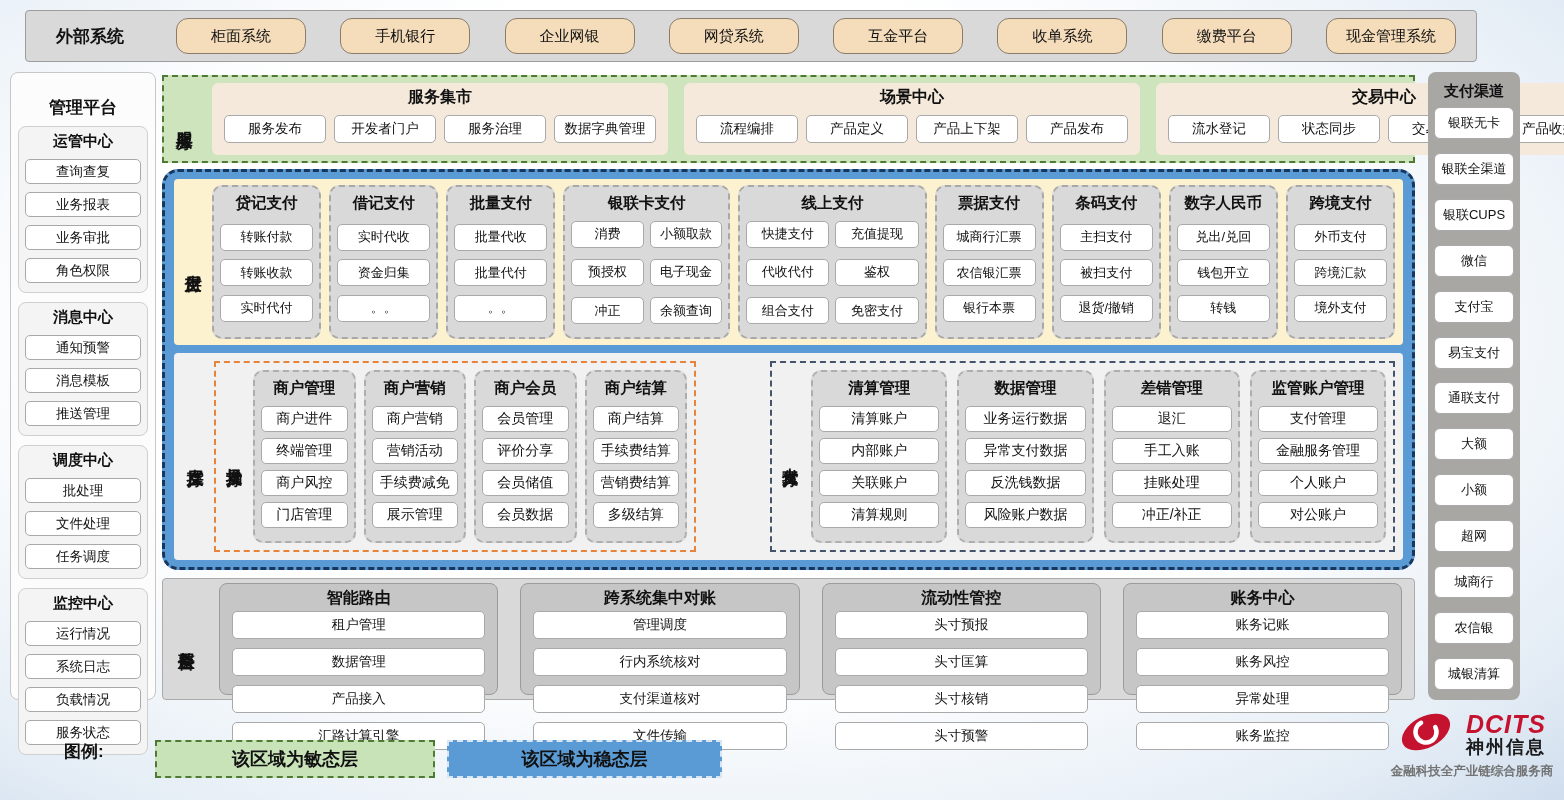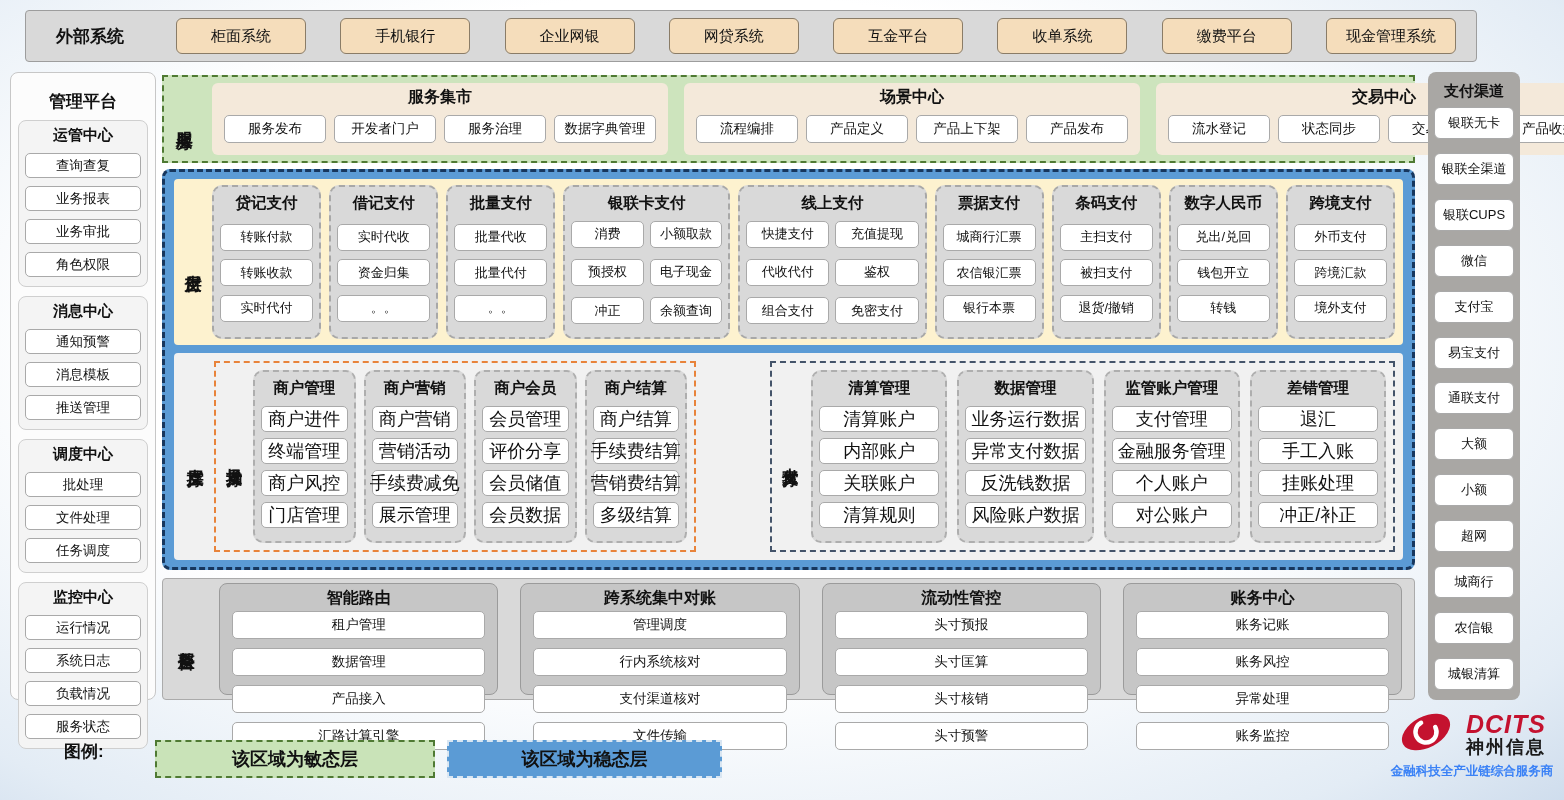--- a/index.html
+++ b/index.html
@@ -10,45 +10,45 @@
   }
   .vlabel{writing-mode:vertical-rl;text-orientation:upright;font-weight:700;
     display:flex;align-items:center;justify-content:center;line-height:1.02;letter-spacing:1px;}
   .btn-white{background:#fff;border:1px solid #a9a9a9;border-radius:5px;
     display:flex;align-items:center;justify-content:center;white-space:nowrap;}
   
   .topbar{position:absolute;left:25px;top:10px;width:1452px;height:52px;background:#d9d9d9;
     border:1px solid #9d9d9d;border-radius:4px;display:flex;align-items:center;box-sizing:border-box;}
   .topbar-label{font-weight:700;font-size:17px;margin-left:30px;white-space:nowrap;}
   .topbar-items{flex:1;display:flex;justify-content:space-between;padding:0 20px 0 52px;}
-  .btn-tan{width:128px;height:34px;background:#f5ddbb;border:1px solid #8a7c67;border-radius:6px;
+  .btn-tan{width:128px;height:34px;background:#f5ddbb;border:1px solid #8a7c67;border-radius:12px;
     display:flex;align-items:center;justify-content:center;font-size:15px;white-space:nowrap;}
   
   .left-sb{position:absolute;left:10px;top:72px;width:146px;height:628px;background:#fcfcfc;
-    border:1px solid #c7c7c7;border-radius:8px;padding:13px 7px 7px;box-sizing:border-box;
+    border:1px solid #c7c7c7;border-radius:8px;padding:19px 7px 7px;box-sizing:border-box;
     display:flex;flex-direction:column;}
   .left-sb-title{text-align:center;font-weight:700;font-size:17px;padding:4px 0 7px;}
   .sb-group{background:#f4f4f4;border:1px solid #cfcfcf;border-radius:8px;padding:5px 6px 9px;
     margin-bottom:9px;display:flex;flex-direction:column;gap:8px;flex:1;}
   .sb-group:last-child{margin-bottom:0;}
   .sb-group-title{text-align:center;font-weight:700;font-size:15px;}
   .sb-btn{height:23px;font-size:13.5px;}
   
   .svc-layer{position:absolute;left:162px;top:75px;width:1253px;height:88px;background:#cde4bd;
     border:2px dashed #4f7a33;display:flex;align-items:stretch;gap:16px;
     padding:6px 10px 6px 8px;box-sizing:border-box;}
   .svc-vlabel{font-size:17px;width:24px;}
   .svc-panel{flex:1;background:#f4e9da;border-radius:6px;padding:2px 12px 7px;display:flex;
     flex-direction:column;box-sizing:border-box;}
   .svc-title{text-align:center;font-weight:700;font-size:16px;height:24px;line-height:24px;}
   .svc-items{flex:1;display:flex;justify-content:space-between;align-items:center;gap:8px;}
   .svc-items > div{min-width:82px;padding:0 9px;height:26px;font-size:13.5px;}
   
   .blue-zone{position:absolute;left:162px;top:169px;width:1253px;height:401px;background:#5b9bd5;
-    border:3px dashed #17375e;border-radius:8px;box-sizing:border-box;
+    border:3px dashed #17375e;border-radius:16px;box-sizing:border-box;
     padding:7px 9px;display:flex;flex-direction:column;gap:8px;}
   
   .pay-band{height:166px;background:#fdf2cf;border-radius:4px;display:flex;gap:8px;
     padding:6px 8px;box-sizing:border-box;}
   .pay-vlabel{font-size:17px;width:22px;}
   .pay-col{flex:1;background:#d9d9d9;border:2px dashed #a8a8a8;border-radius:10px;
     padding:3px 6px 7px;display:flex;flex-direction:column;box-sizing:border-box;min-width:0;}
   .pay-col.w16{flex:1.62;} .pay-col.w18{flex:1.85;}
   .col-title{text-align:center;font-weight:700;font-size:15.5px;height:25px;line-height:25px;white-space:nowrap;}
   .pay-items{flex:1;display:flex;flex-direction:column;justify-content:space-evenly;}
@@ -60,21 +60,21 @@
   .sup-band{flex:1;background:#f1f1f1;border-radius:4px;display:flex;align-items:stretch;
     padding:8px 8px;box-sizing:border-box;gap:6px;}
   .sup-vlabel{font-size:17px;width:26px;}
   .scene-box{width:482px;border:2px dashed #e8833a;display:flex;gap:8px;padding:7px;box-sizing:border-box;}
   .scene-vlabel{font-size:16px;width:22px;}
   .sup-spacer{width:62px;}
   .paysup-box{flex:1;border:2px dashed #44546a;display:flex;gap:10px;padding:7px;box-sizing:border-box;}
   .sup-col{flex:1;background:#d9d9d9;border:2px dashed #aeaeae;border-radius:10px;
     padding:3px 6px 7px;display:flex;flex-direction:column;box-sizing:border-box;min-width:0;}
   .sup-items{flex:1;display:flex;flex-direction:column;justify-content:space-evenly;}
-  .sup-items > div{height:24px;font-size:18px;padding:0 2px;}
+  .sup-items > div{height:24px;font-size:14px;padding:0 2px;}
   
   .int-band{position:absolute;left:162px;top:578px;width:1253px;height:122px;background:#d9d9d9;
     border:1px solid #ababab;border-radius:4px;display:flex;gap:22px;
     padding:4px 12px;box-sizing:border-box;}
   .int-vlabel{font-size:17px;width:22px;}
   .int-panel{flex:1;background:#c6c6c6;border:1px solid #9b9b9b;border-radius:8px;
     padding:1px 12px 8px;display:flex;flex-direction:column;box-sizing:border-box;}
   .int-title{text-align:center;font-weight:700;font-size:16px;height:26px;line-height:26px;}
   .int-grid{flex:1;display:grid;grid-template-columns:1fr;gap:9px 14px;}
   .int-grid > div{height:26px;font-size:13.5px;}
@@ -89,21 +89,21 @@
   .legend-box{position:absolute;top:732px;height:38px;display:flex;align-items:center;
     justify-content:center;font-weight:700;font-size:18px;box-sizing:border-box;margin-top:8px;}
   .legend-agile{left:155px;width:280px;background:#c9e3b8;border:2px dashed #4f7a33;}
   .legend-stable{left:447px;width:275px;background:#5b9bd5;border:2px dashed #d9e6f2;}
   
   .logo{position:absolute;left:1388px;top:708px;width:168px;text-align:center;}
   .logo-row{display:flex;align-items:center;justify-content:center;gap:12px;}
   .logo-texts{display:flex;flex-direction:column;align-items:flex-start;line-height:1.05;}
   .logo-name{color:#c4122f;font-weight:700;font-style:italic;font-size:25px;letter-spacing:1px;}
   .logo-company{color:#1a1a1a;font-weight:700;font-size:18px;letter-spacing:2px;}
-  .logo-tagline{color:#3b82f6;font-weight:700;font-size:12.5px;margin-top:3px;white-space:nowrap;}
+  .logo-tagline{color:#737373;font-weight:700;font-size:12.5px;margin-top:3px;white-space:nowrap;}
 </style>
 </head>
 <body>
 
 <div class="topbar">
   <div class="topbar-label">外部系统</div>
   <div class="topbar-items">
       <div class="btn-tan">柜面系统</div>
       <div class="btn-tan">手机银行</div>
       <div class="btn-tan">企业网银</div>
@@ -309,35 +309,35 @@
       <div class="sup-col">
         <div class="col-title">数据管理</div>
         <div class="sup-items">
             <div class="btn-white">业务运行数据</div>
             <div class="btn-white">异常支付数据</div>
             <div class="btn-white">反洗钱数据</div>
             <div class="btn-white">风险账户数据</div>
           </div>
       </div>
       <div class="sup-col">
+        <div class="col-title">差错管理</div>
+        <div class="sup-items">
+            <div class="btn-white">退汇</div>
+            <div class="btn-white">手工入账</div>
+            <div class="btn-white">挂账处理</div>
+            <div class="btn-white">冲正/补正</div>
+          </div>
+      </div>
+      <div class="sup-col">
         <div class="col-title">监管账户管理</div>
         <div class="sup-items">
             <div class="btn-white">支付管理</div>
             <div class="btn-white">金融服务管理</div>
             <div class="btn-white">个人账户</div>
             <div class="btn-white">对公账户</div>
-          </div>
-      </div>
-      <div class="sup-col">
-        <div class="col-title">差错管理</div>
-        <div class="sup-items">
-            <div class="btn-white">退汇</div>
-            <div class="btn-white">手工入账</div>
-            <div class="btn-white">挂账处理</div>
-            <div class="btn-white">冲正/补正</div>
           </div>
       </div>
     </div>
   </div>
 </div>
 
 <div class="int-band">
   <div class="vlabel int-vlabel">整合层</div>
   <div class="int-panel">
     <div class="int-title">智能路由</div>

